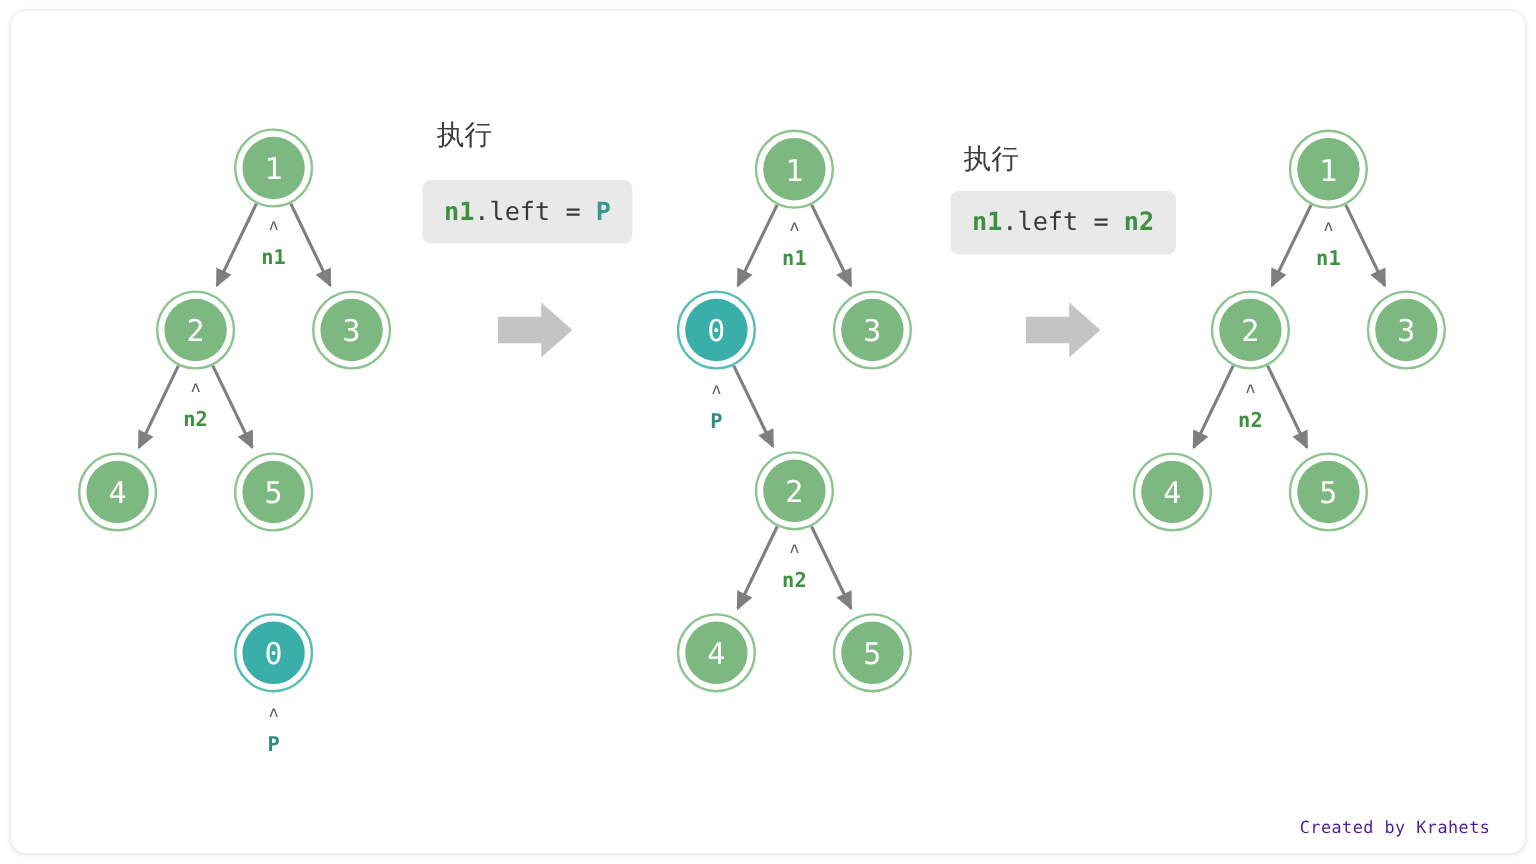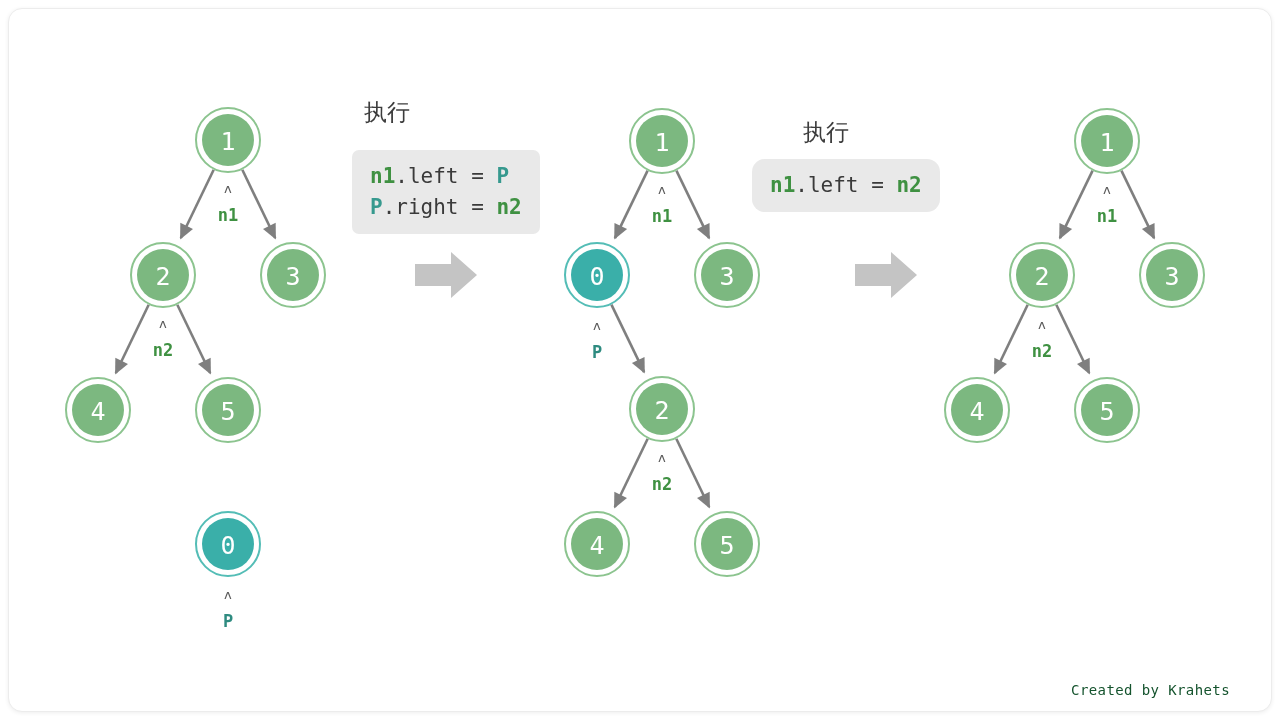--- a/index.html
+++ b/index.html
@@ -72,25 +72,25 @@
     line-height: 1.48;
     color: #3a3a3a;
     white-space: pre;
     box-sizing: border-box;
   }
   .code-box .tok-green { color: #3f9142; font-weight: bold; }
   .code-box .tok-teal  { color: #36998e; font-weight: bold; }
   .code-box .tok-plain { color: #3a3a3a; }
   #credit {
     position: absolute;
-    right: 50px;
+    right: 38px;
     bottom: 22px;
     font-family: "DejaVu Sans Mono", monospace;
     font-size: 14px;
-    color: #14532d;
+    color: #4c1d95;
     letter-spacing: 0.4px;
     white-space: nowrap;
   }
 </style>
 </head>
 <body>
 
 <div id="stage">
   <div id="card"></div>
 
@@ -221,19 +221,19 @@
         <text x="1042" y="351" class="ptr-label" fill="#3f9142">n2</text>
       </g>
     <g id="transitions-layer">
         <polygon points="415,264 451,264 451,252 477,275 451,298 451,286 415,286" fill="#c4c4c4"></polygon>
         <polygon points="855,264 891,264 891,252 917,275 891,298 891,286 855,286" fill="#c4c4c4"></polygon>
       </g>
   </svg>
 
   <div id="overlay">
       <div class="cjk-label" style="left: 364px; top: 97px;">执行</div>
-      <div class="code-box" style="left: 352px; top: 150px;"><div><span class="tok-green">n1</span><span class="tok-plain">.left = </span><span class="tok-teal">P</span></div><div><span class="tok-teal">P</span><span class="tok-plain">.right = </span><span class="tok-green">n2</span></div></div>
+      <div class="code-box" style="left: 352px; top: 150px;"><div><span class="tok-green">n1</span><span class="tok-plain">.left = </span><span class="tok-teal">P</span></div></div>
       <div class="cjk-label" style="left: 803px; top: 117px;">执行</div>
-      <div class="code-box" style="left: 752px; top: 159px; border-radius: 13px;"><div><span class="tok-green">n1</span><span class="tok-plain">.left = </span><span class="tok-green">n2</span></div></div>
+      <div class="code-box" style="left: 792px; top: 159px;"><div><span class="tok-green">n1</span><span class="tok-plain">.left = </span><span class="tok-green">n2</span></div></div>
     </div>
 
   <div id="credit">Created by Krahets</div>
 </div>
 
 </body></html>

